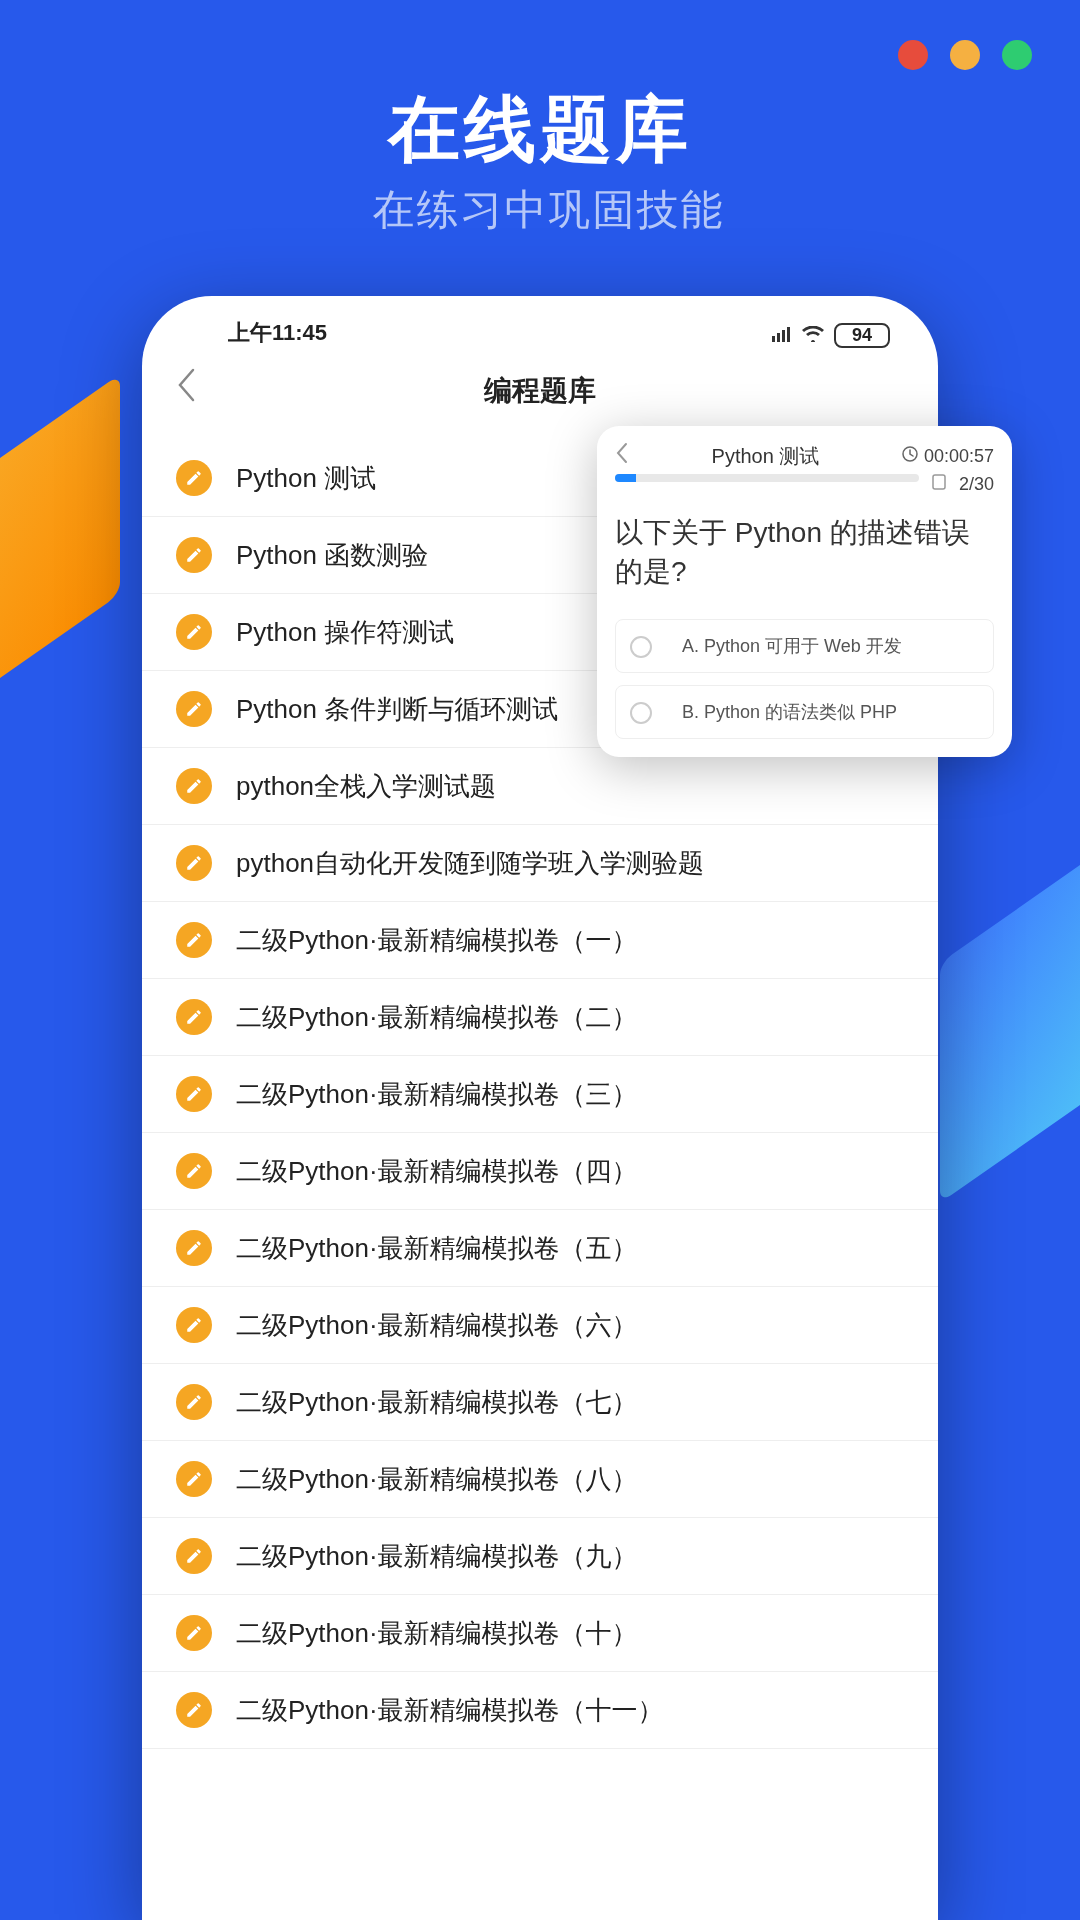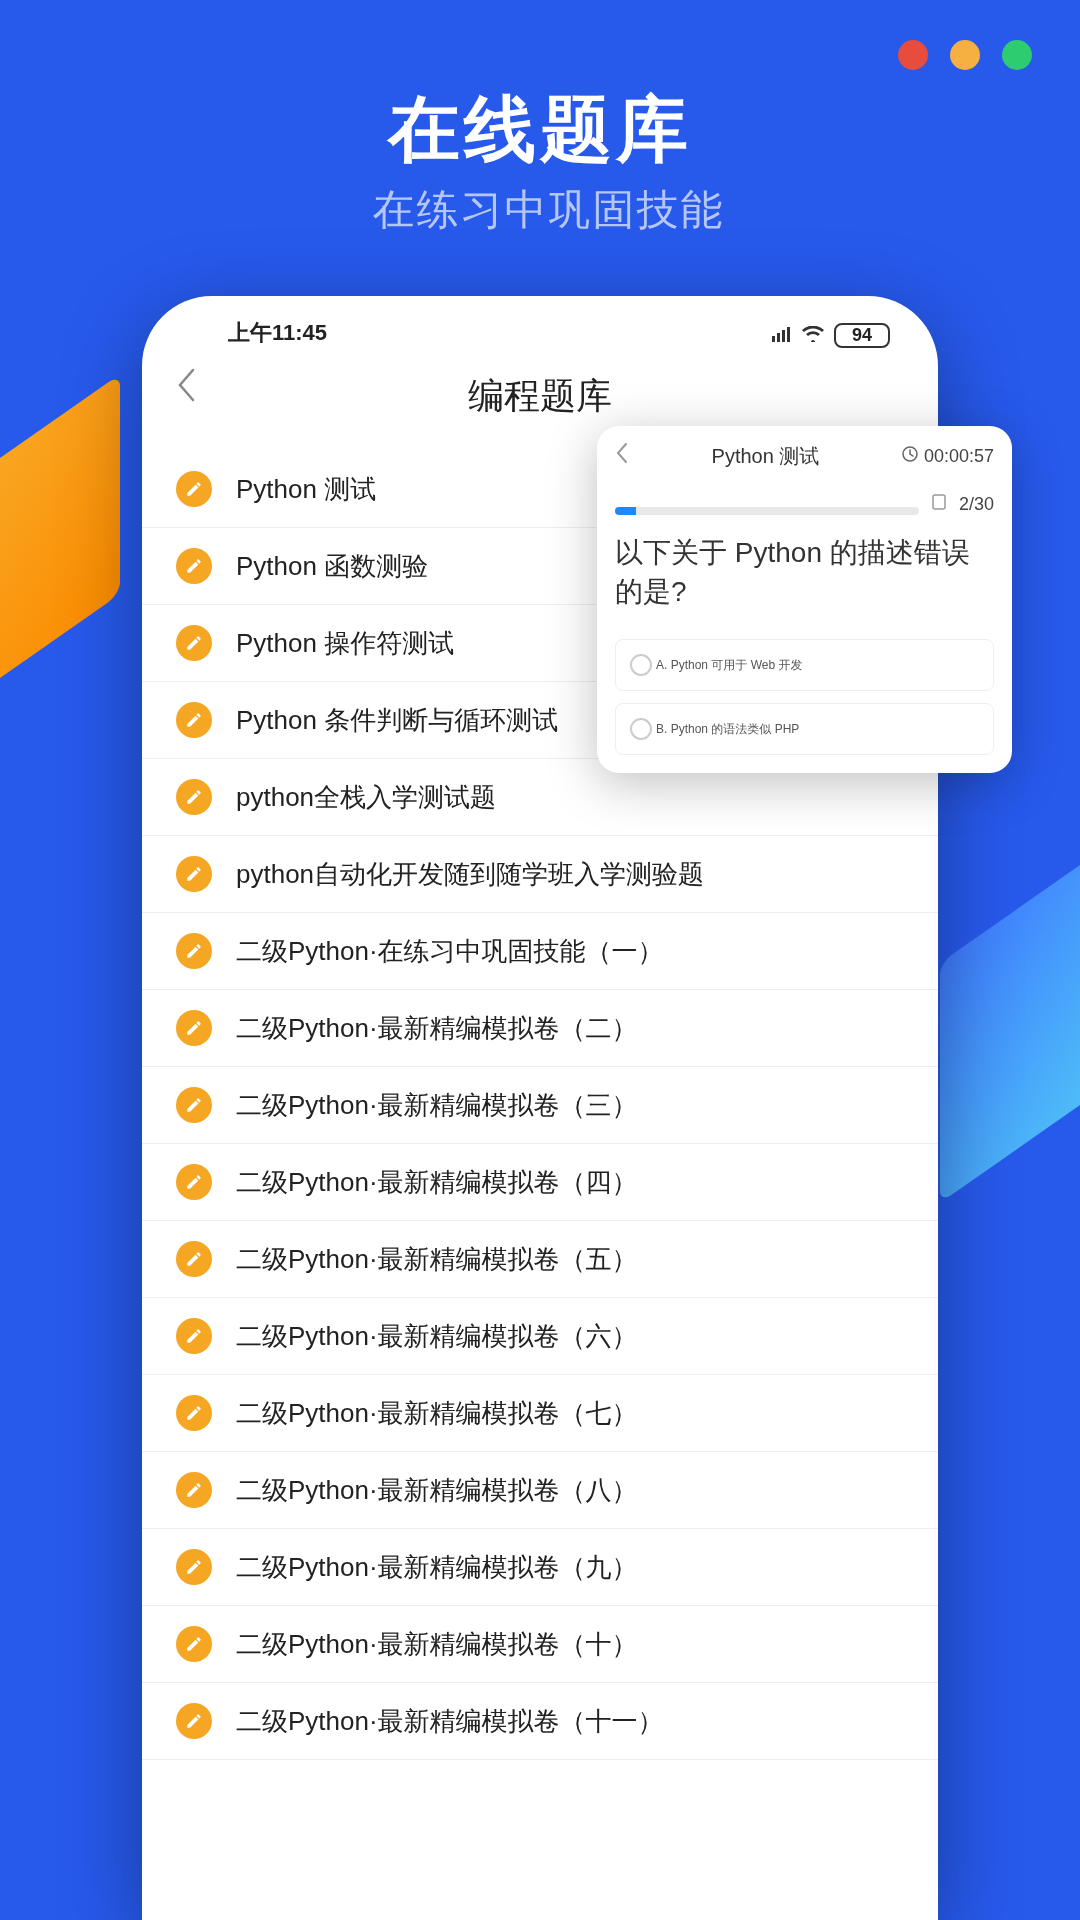--- a/index.html
+++ b/index.html
@@ -103,22 +103,22 @@
   padding: 18px 0 30px;
 }
 .back-icon {
   position: absolute;
   left: 34px;
   top: 14px;
   font-size: 36px;
   color: #777;
 }
 .app-title {
-  font-size: 36px;
-  font-weight: 400;
+  font-size: 28px;
+  font-weight: 700;
   color: #222;
 }
 .list {
   padding: 0;
 }
 .list-row {
   display: flex;
   align-items: center;
   gap: 24px;
   padding: 20px 30px 20px 34px;
@@ -158,23 +158,23 @@
   justify-content: space-between;
   gap: 8px;
   font-size: 20px;
   color: #333;
 }
 .popup-back { font-size: 24px; color: #888; }
 .popup-title { flex: 1; text-align: center; font-weight: 500; }
 .popup-timer { display: flex; align-items: center; gap: 6px; font-size: 18px; color: #444; }
 .popup-progress-row {
   display: flex;
-  align-items: flex-end;
+  align-items: flex-start;
   gap: 13px;
-  margin-top: 24px;
+  margin-top: 4px;
 }
 .popup-progress {
   flex: 1;
   height: 8px;
   background: #e8e8e8;
   border-radius: 4px;
   position: relative;
   overflow: hidden;
 }
 .popup-progress-fill {
@@ -190,23 +190,23 @@
   font-size: 28px;
   color: #333;
   line-height: 1.4;
 }
 .popup-options { margin-top: 28px; display: flex; flex-direction: column; gap: 12px; }
 .popup-option {
   border: 1px solid #eee;
   border-radius: 8px;
   padding: 14px 14px;
   display: flex;
-  align-items: center;
-  gap: 4px;
-  font-size: 12px;
+  align-items: flex-end;
+  gap: 30px;
+  font-size: 18px;
   color: #555;
 }
 .radio {
   width: 22px;
   height: 22px;
   border: 2px solid #ccc;
   border-radius: 50%;
   flex-shrink: 0;
 }
 </style>
@@ -304,21 +304,21 @@
           </svg>
     </span>
     <span class="row-text">python自动化开发随到随学班入学测验题</span>
   </div>
       <div class="list-row">
     <span class="row-icon">
       <svg viewBox="0 0 24 24">
             <path d="M3 17.25V21h3.75L17.81 9.94l-3.75-3.75L3 17.25zM20.71 7.04a1 1 0 0 0 0-1.41l-2.34-2.34a1 1 0 0 0-1.41 0l-1.83 1.83 3.75 3.75 1.83-1.83z"></path>
           </svg>
     </span>
-    <span class="row-text">二级Python·在练习中巩固技能（一）</span>
+    <span class="row-text">二级Python·最新精编模拟卷（一）</span>
   </div>
       <div class="list-row">
     <span class="row-icon">
       <svg viewBox="0 0 24 24">
             <path d="M3 17.25V21h3.75L17.81 9.94l-3.75-3.75L3 17.25zM20.71 7.04a1 1 0 0 0 0-1.41l-2.34-2.34a1 1 0 0 0-1.41 0l-1.83 1.83 3.75 3.75 1.83-1.83z"></path>
           </svg>
     </span>
     <span class="row-text">二级Python·最新精编模拟卷（二）</span>
   </div>
       <div class="list-row">

